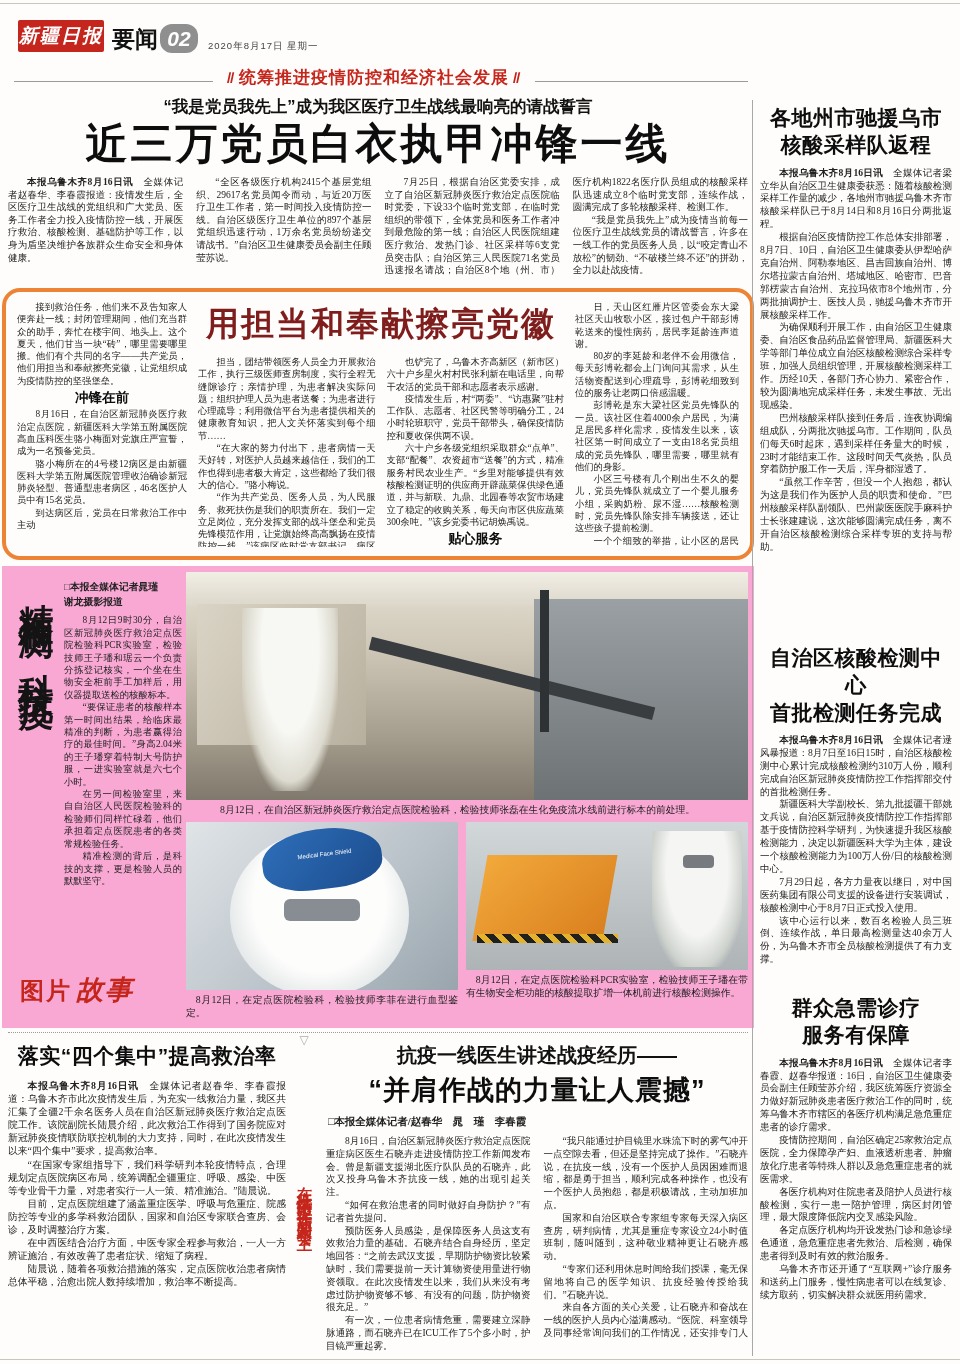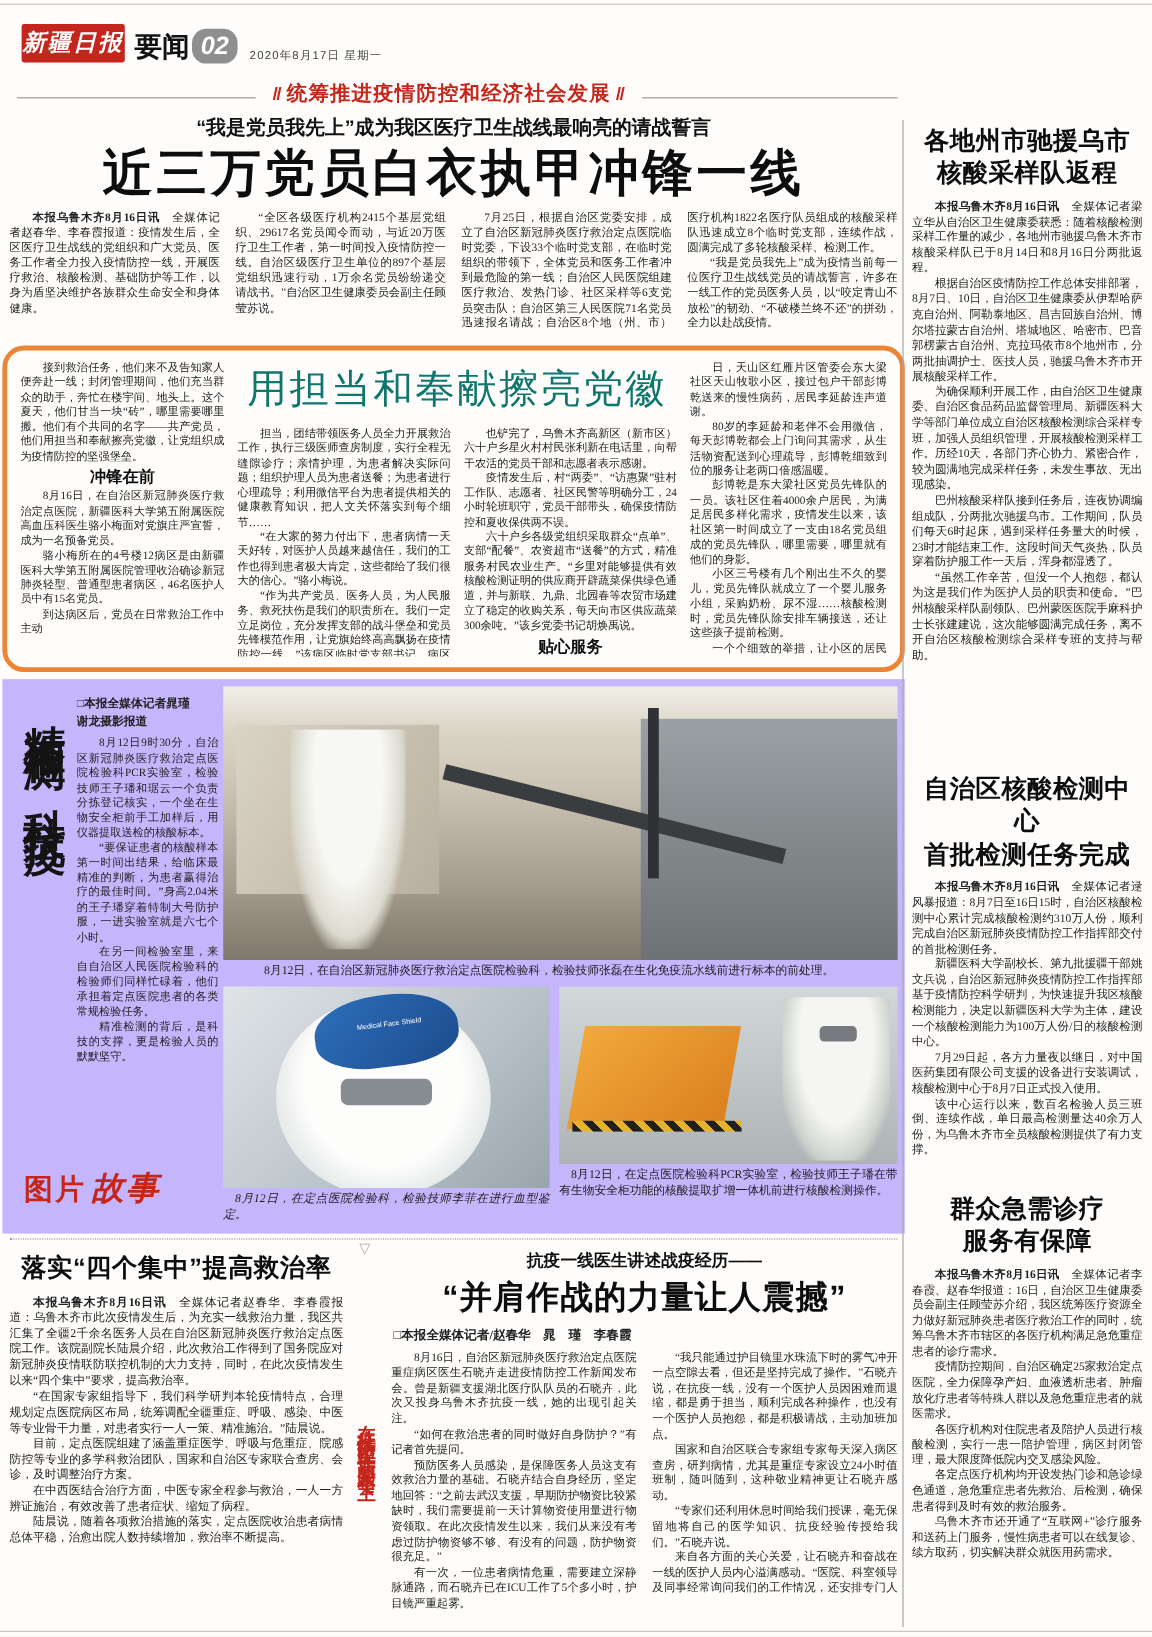--- a/index.html
+++ b/index.html
@@ -31,31 +31,31 @@
   .para{margin:0;text-indent:2em;}
   .para b{font-weight:bold;}
 
   
   .party-box{position:absolute;left:2px;top:288px;width:752px;height:272px;box-sizing:border-box;
         border:4px solid #ed8435;border-radius:18px;background:#fffdfb;padding:9px 11px;display:flex;gap:11px;}
   .party-box .bcol{overflow:hidden;font-size:9.3px;line-height:12.3px;text-align:justify;}
   .party-box .c1{width:170px;}
   .party-box .cmid{width:366px;display:flex;flex-direction:column;}
   .party-box .c4{flex:1;}
-  .party-box .box-headline{text-align:center;font-size:33px;font-weight:normal;letter-spacing:2px;color:#0f766e;margin:1px 0 9px;}
+  .party-box .box-headline{text-align:center;font-size:33px;font-weight:bold;letter-spacing:2px;color:#7f1d1d;margin:1px 0 9px;}
   .mid-cols{display:flex;gap:11px;flex:1;overflow:hidden;}
   .mid-cols .mcol{flex:1;overflow:hidden;font-size:9.3px;line-height:12.3px;text-align:justify;}
   .box-byline{font-weight:bold;font-size:10.5px;line-height:1.55;margin-bottom:6px;}
   .box-byline .l2{padding-left:4.5em;}
   .blk{margin:0;text-indent:2em;}
   .t-h{font-family:"Liberation Sans","DejaVu Sans",sans-serif;font-weight:bold;text-align:center;
        text-indent:0;font-size:13.5px;padding:5px 0 4px;color:#0d0d0d;}
 
   
-  .photo-feature{position:absolute;left:2px;top:566px;width:752px;height:462px;background:#c4b5fd;}
+  .photo-feature{position:absolute;left:2px;top:566px;width:752px;height:462px;background:#f9a8d4;}
   .vtitle{position:absolute;left:10px;top:10px;height:420px;writing-mode:vertical-rl;
         font-family:"Liberation Sans","DejaVu Sans",sans-serif;font-weight:bold;font-size:35px;
         letter-spacing:7px;color:#141414;}
   .side-col{position:absolute;left:62px;top:14px;width:118px;height:388px;overflow:hidden;
         font-size:9.3px;line-height:12.4px;text-align:justify;}
   .side-byline{font-weight:bold;font-size:9.8px;line-height:1.5;margin-bottom:5px;text-indent:0;}
   .pic-story{position:absolute;left:18px;top:406px;width:160px;color:#c5261c;}
   .pic-story .w1{font-family:"Liberation Sans","DejaVu Sans",sans-serif;font-weight:bold;font-size:24px;letter-spacing:2px;}
   .pic-story .w2{font-style:italic;font-weight:bold;font-size:27px;letter-spacing:2px;}
   .caption{position:absolute;font-size:9.8px;line-height:12.5px;color:#1c1c1c;text-align:justify;}
@@ -93,21 +93,21 @@
   .bottom-left{position:absolute;left:8px;top:1042px;width:278px;}
   .bottom-left .headline{text-align:center;font-size:21px;font-weight:bold;color:#0d0d0d;letter-spacing:.5px;}
   .bottom-left .body{margin-top:9px;height:262px;overflow:hidden;font-size:9.8px;line-height:13.1px;text-align:justify;}
 
   .side-banner{position:absolute;left:290px;top:1034px;width:28px;height:326px;text-align:center;}
   .side-banner .pointer{color:#b0aca4;font-size:12px;line-height:12px;}
   .side-banner .vtext{writing-mode:vertical-rl;margin-top:5px;color:#c5261c;font-weight:bold;font-size:15.5px;
         letter-spacing:4px;height:300px;display:inline-block;font-family:"Liberation Sans","DejaVu Sans",sans-serif;}
 
   .bottom-mid{position:absolute;left:326px;top:1042px;width:422px;}
-  .bottom-mid .kicker{text-align:center;font-size:14px;font-weight:bold;color:#111;}
+  .bottom-mid .kicker{text-align:center;font-size:20px;font-weight:bold;color:#111;}
   .bottom-mid .headline{text-align:center;font-size:27px;font-weight:bold;color:#0d0d0d;letter-spacing:1px;margin:3px 0 7px;}
   .bottom-mid .byline{font-weight:bold;font-size:10.5px;margin:0 0 6px 2px;}
   .bottom-mid .body{height:220px;column-count:2;column-gap:13px;column-fill:auto;overflow:hidden;
         font-size:9.5px;line-height:12.8px;text-align:justify;}
 
   
   .rail-rule{position:absolute;left:752px;top:100px;width:1px;height:1256px;background:#a8a8a8;}
   .rail{position:absolute;left:760px;top:104px;width:192px;}
   .rail-art{overflow:hidden;}
   .rail-art .title{text-align:center;font-size:21px;line-height:1.3;font-weight:bold;color:#0d0d0d;
@@ -215,21 +215,21 @@
       <div class="shape p1-pole"></div>
     </div>
     <div class="caption" style="left:184px;top:238px;width:562px;padding-left:34px;">8月12日，在自治区新冠肺炎医疗救治定点医院检验科，检验技师张磊在生化免疫流水线前进行标本的前处理。</div>
 
     <div class="photo photo2">
       <div class="shape p2-hood"></div>
       <div class="shape p2-cap"></div>
       <div class="shape p2-captext">Medical Face Shield</div>
       <div class="shape p2-visor"></div>
     </div>
-    <div class="caption" style="left:184px;top:428px;width:272px;text-indent:1em;font-style:italic;">8月12日，在定点医院检验科，检验技师李菲在进行血型鉴定。</div>
+    <div class="caption" style="left:184px;top:428px;width:272px;text-indent:1em;">8月12日，在定点医院检验科，检验技师李菲在进行血型鉴定。</div>
 
     <div class="photo photo3">
       <div class="shape p3-machine"></div>
       <div class="shape p3-hazard"></div>
       <div class="shape p3-fig"></div>
       <div class="shape p3-visor"></div>
     </div>
     <div class="caption" style="left:464px;top:408px;width:282px;text-indent:1em;">8月12日，在定点医院检验科PCR实验室，检验技师王子璠在带有生物安全柜功能的核酸提取扩增一体机前进行核酸检测操作。</div>
   </section>
 

